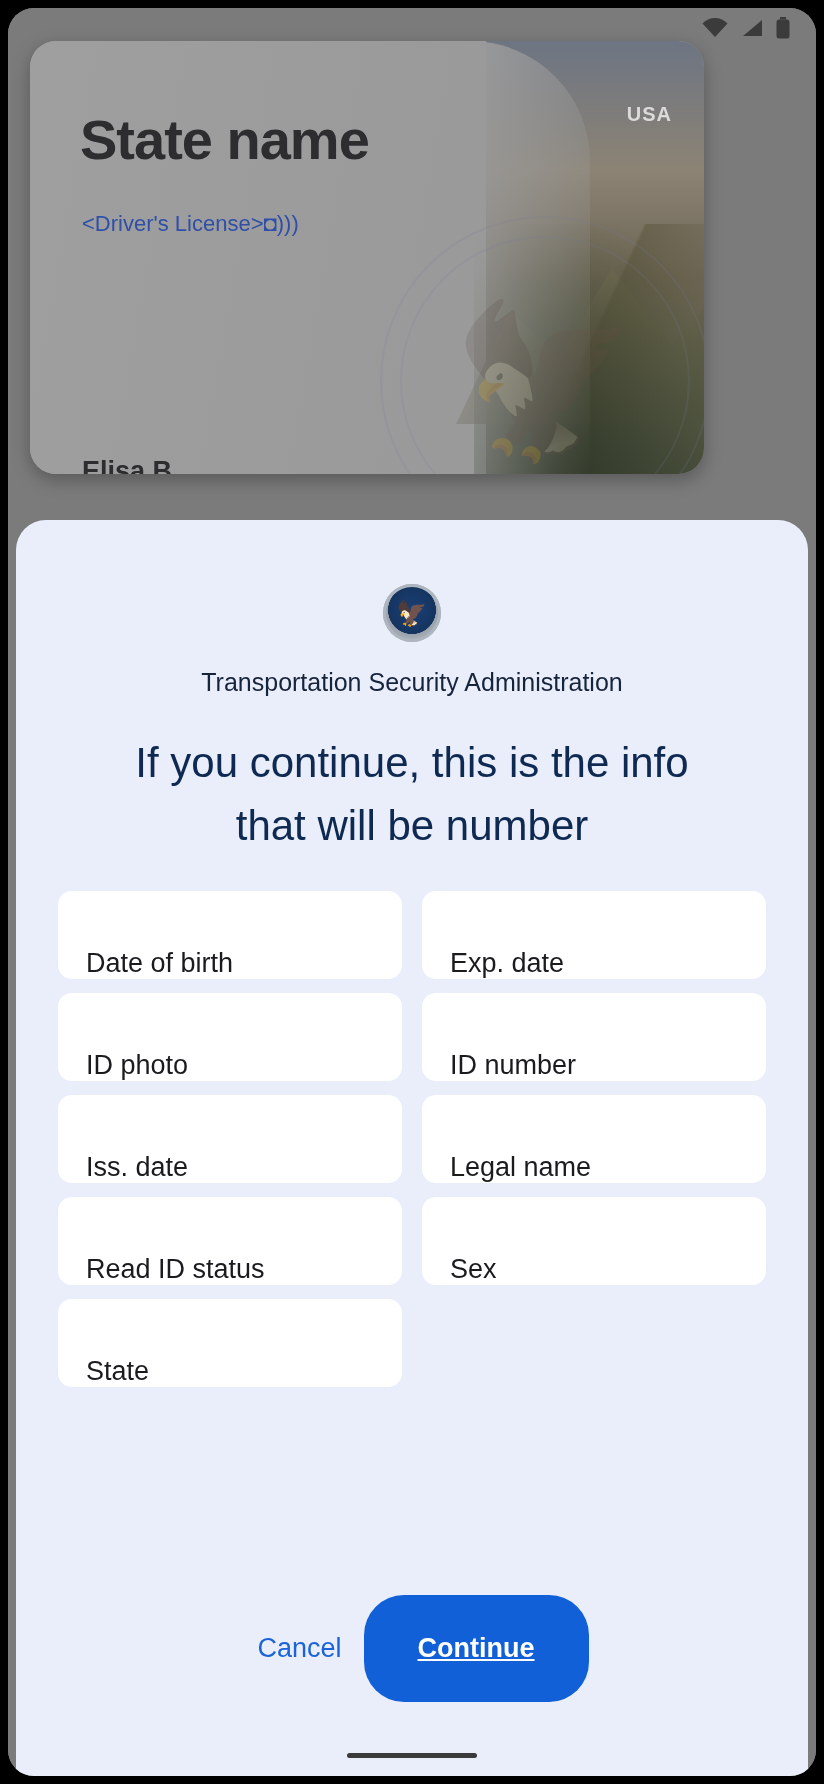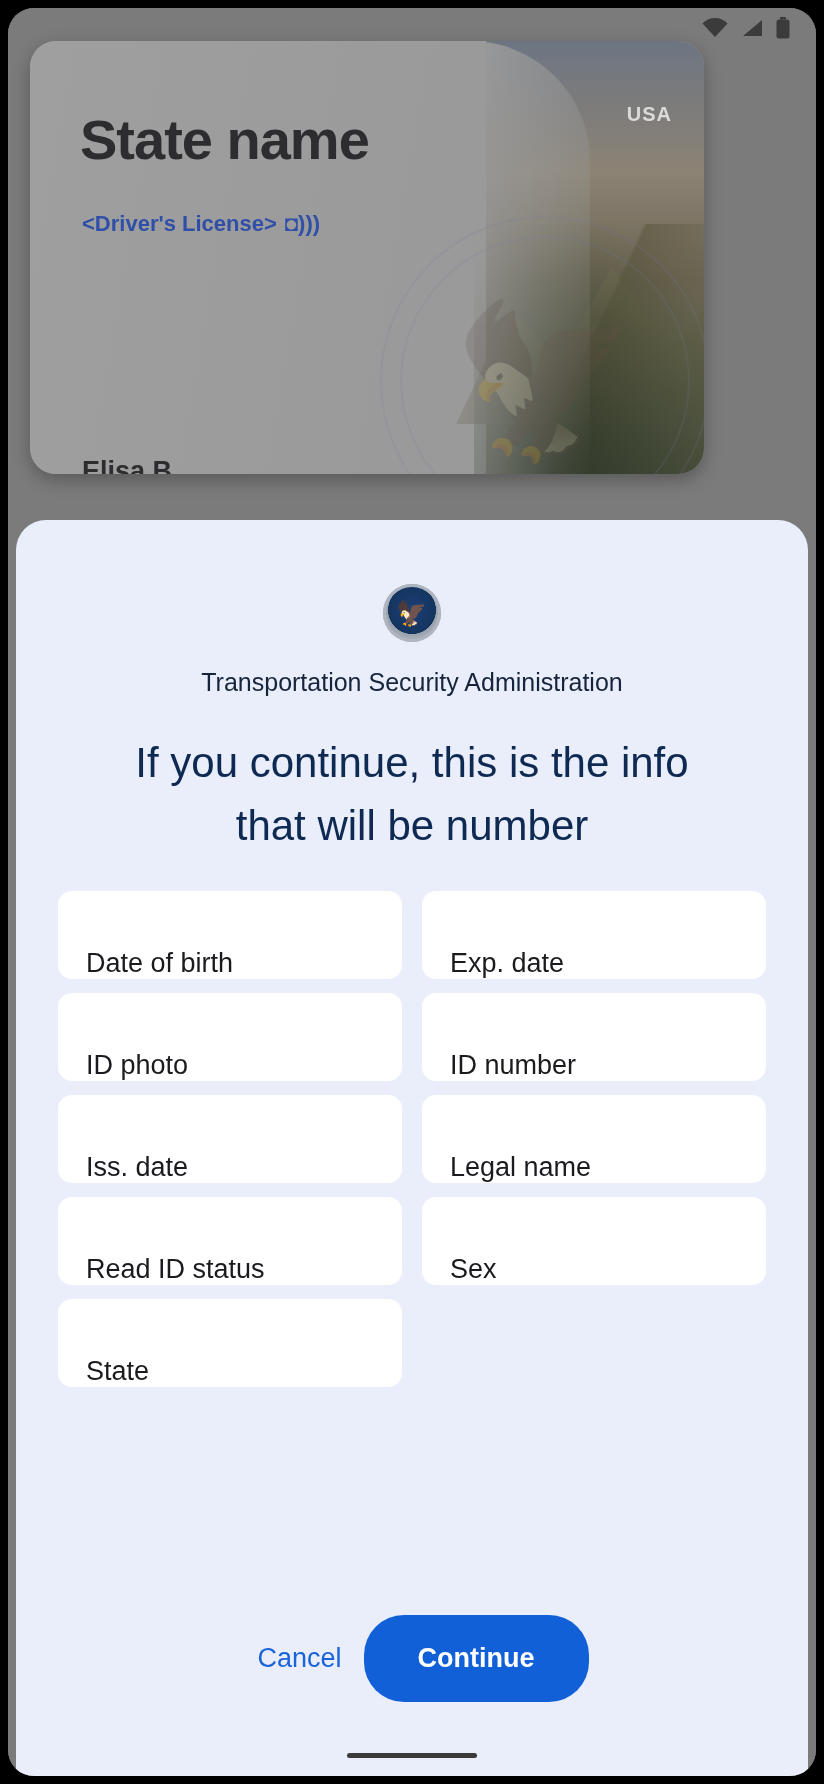--- a/index.html
+++ b/index.html
@@ -120,25 +120,25 @@
     left: 50px; top: 66px;
     font-size: 56px;
     font-weight: bold;
     color: #2d2d30;
     letter-spacing: -1px;
   }
   .card-sub {
     position: absolute;
     left: 52px; top: 170px;
     font-size: 22px;
-    font-weight: bold;
+    font-weight: normal;
     color: #2f4fa8;
     display: flex;
     align-items: center;
-    gap: 8px;
+    gap: 0;
   }
   .nfc-glyph { font-size: 22px; color: #2f4fa8; }
   .card-name {
     position: absolute;
     left: 52px; top: 415px;
     font-size: 27px;
     font-weight: bold;
     color: #2d2d30;
   }
   .card-usa {
@@ -226,23 +226,24 @@
     padding: 14px 22px;
     cursor: pointer;
   }
   .btn-continue {
     background: #1160d8;
     border: none;
     font-family: inherit;
     font-size: 27px;
     font-weight: bold;
     color: #ffffff;
-    padding: 28px 54px;
+    padding: 38px 54px;
     border-radius: 40px;
     cursor: pointer;
+    text-decoration: underline;
   }
 
   .nav-pill {
     position: absolute;
     left: 50%;
     transform: translateX(-50%);
     bottom: 18px;
     width: 130px;
     height: 5px;
     border-radius: 3px;

